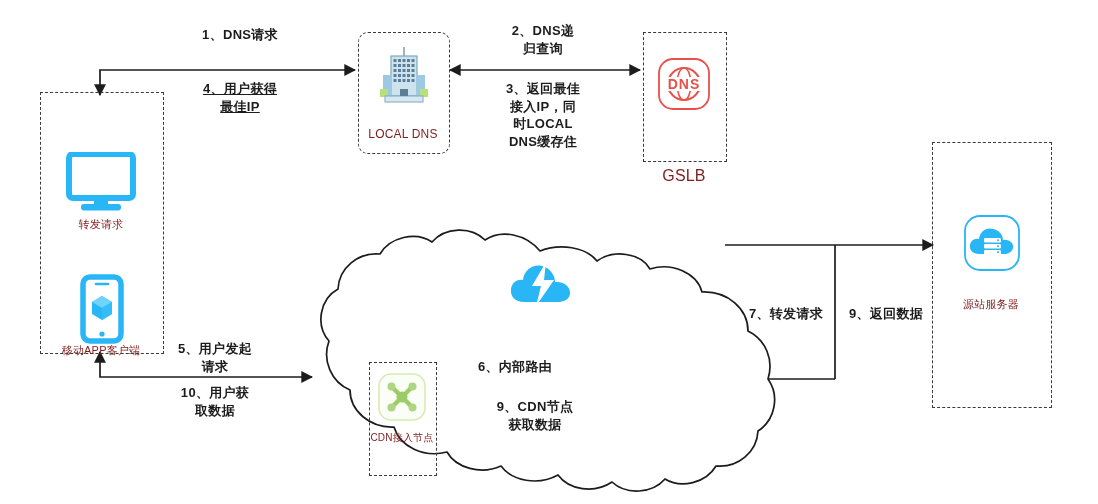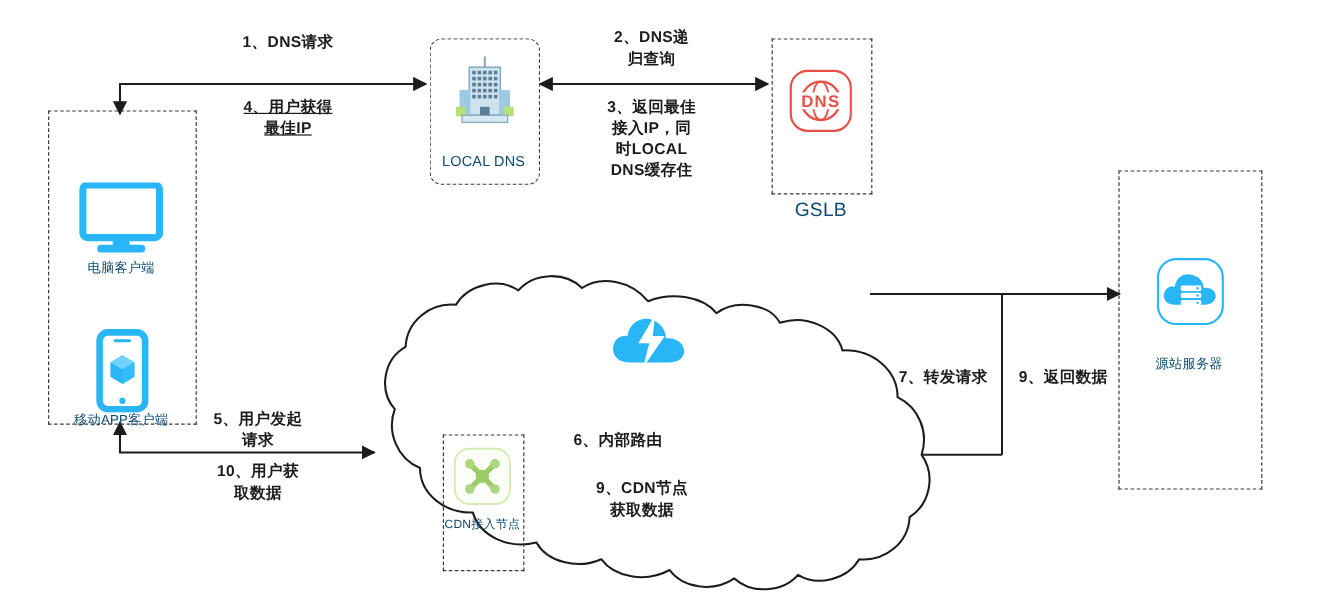--- a/index.html
+++ b/index.html
@@ -6,21 +6,21 @@
   body{
     width:1098px;height:504px;background:#ffffff;
     font-family:"Liberation Sans","DejaVu Sans",sans-serif;
     overflow:hidden;position:relative;
   }
   #stage{position:absolute;left:0;top:0;width:1098px;height:504px;}
   svg.layer{position:absolute;left:0;top:0;width:1098px;height:504px;}
   .node{position:absolute;margin-top:24px;}
   .node-label{
     position:absolute;width:100%;text-align:center;
-    font-size:11px;color:#0c4a6e;line-height:1.25;
+    font-size:11px;color:#7f1d1d;line-height:1.25;
     letter-spacing:.2px;
   }
   .edge-label{
     position:absolute;text-align:center;
     font-size:13px;font-weight:bold;color:#1c1c1c;
     line-height:1.35;letter-spacing:.3px;white-space:pre-line;
   }
   .dash-box{
     position:absolute;border:1.6px dashed #3a3a3a;background:transparent;
   }
@@ -59,21 +59,21 @@
   <div class="dash-box" style="left:40px;top:92px;width:122px;height:260px;"></div>
 
   <div class="node" style="left:40px;top:120px;width:122px;height:110px;">
     <div class="icon-wrap" style="left:26px;top:8px;">
       <svg width="70" height="62" viewBox="0 0 70 62">
         <rect x="3" y="2" width="64" height="44" rx="4" ry="4" fill="none" stroke="#29b6f6" stroke-width="6"></rect>
         <rect x="28" y="44" width="14" height="9" fill="#29b6f6"></rect>
         <rect x="15" y="52" width="40" height="6.5" rx="3" fill="#29b6f6"></rect>
       </svg>
     </div>
-    <div class="node-label" style="top:74px;">电脑客户端</div>
+    <div class="node-label" style="top:74px;">转发请求</div>
   </div>
 
   <div class="node" style="left:40px;top:240px;width:122px;height:110px;">
     <div class="icon-wrap" style="left:40px;top:10px;">
       <svg width="44" height="70" viewBox="0 0 44 70">
         <rect x="3" y="3" width="38" height="64" rx="7" ry="7" fill="none" stroke="#29b6f6" stroke-width="5.5"></rect>
         <line x1="16" y1="10" x2="28" y2="10" stroke="#29b6f6" stroke-width="2.6" stroke-linecap="round"></line>
         <circle cx="22" cy="60" r="2.6" fill="#29b6f6"></circle>
         <g transform="translate(22,34)">
           <path d="M0,-12 L10,-6 L10,6 L0,12 L-10,6 L-10,-6 Z" fill="#29b6f6"></path>

